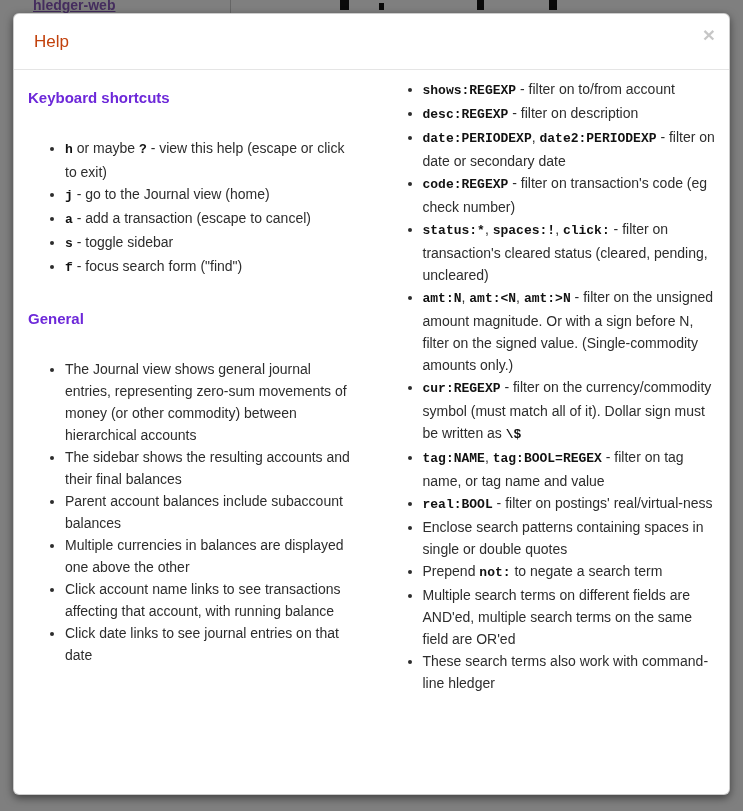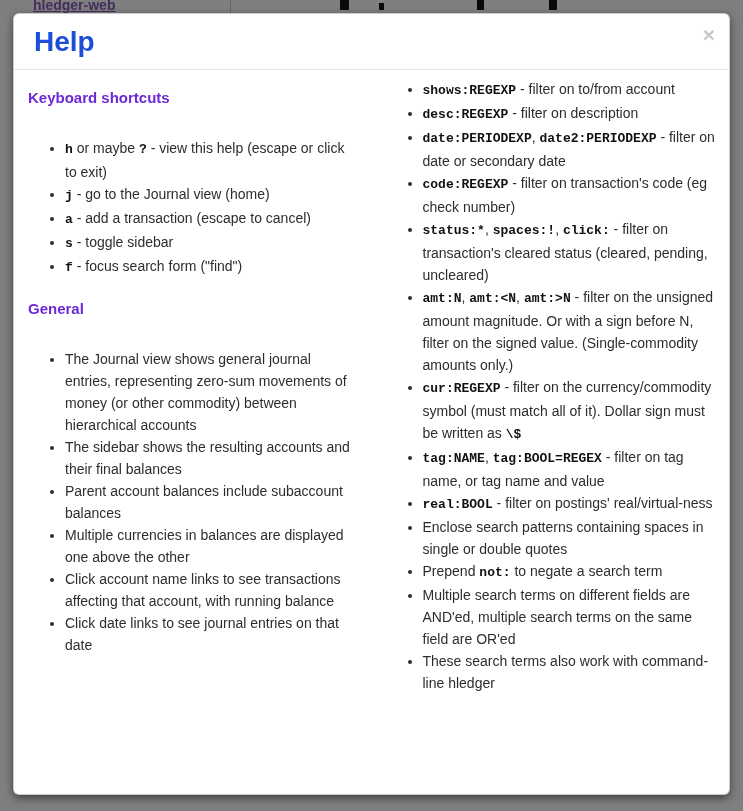--- a/index.html
+++ b/index.html
@@ -51,22 +51,22 @@
     border-radius: 6px;
     box-shadow: 0 3px 9px rgba(0,0,0,0.5);
     overflow: hidden;
   }
   .modal-header {
     position: relative;
     padding: 15px 20px 14px 20px;
     border-bottom: 1px solid #e5e5e5;
   }
   .modal-title {
-    font-size: 28px; font-weight: 700;
-    line-height: 26px; color: #1d4ed8;
+    font-size: 17px; font-weight: 400;
+    line-height: 26px; color: #c2410c;
   }
   .close {
     position: absolute; top: 10px; right: 14px;
     border: none; background: transparent;
     font-size: 21px; font-weight: bold; line-height: 1;
     color: #000; opacity: 0.22;
     cursor: pointer;
     text-shadow: 0 1px 0 #fff;
     font-family: "Liberation Sans", sans-serif;
   }
@@ -80,21 +80,21 @@
     padding: 0 14px;
   }
 
   .section-heading {
     font-size: 15px; font-weight: bold;
     color: #6d28d9;
     line-height: 20px;
     margin: 10px 0 7px 0;
   }
   .col .section-heading + .help-list { margin-top: 29px; }
-  .section-heading:not(:first-child) { margin-top: 20px; }
+  .section-heading:not(:first-child) { margin-top: 30px; }
 
   .help-list {
     list-style: disc outside;
     padding-left: 37px;
     margin: 0 0 10px 0;
   }
   .help-list li {
     font-size: 14px;
     line-height: 22px;
     color: #2d2d2d;

